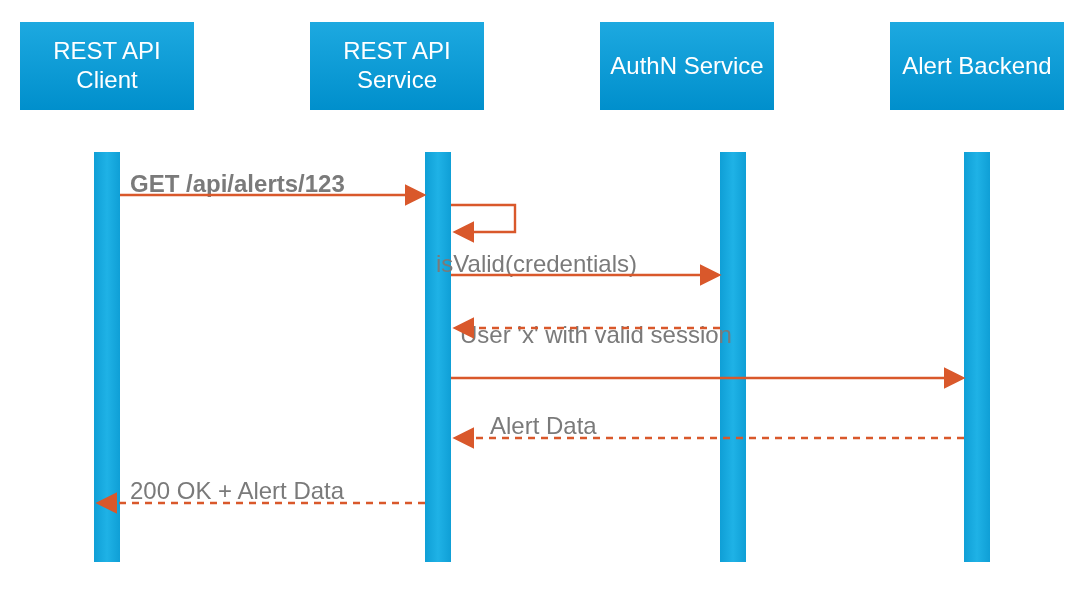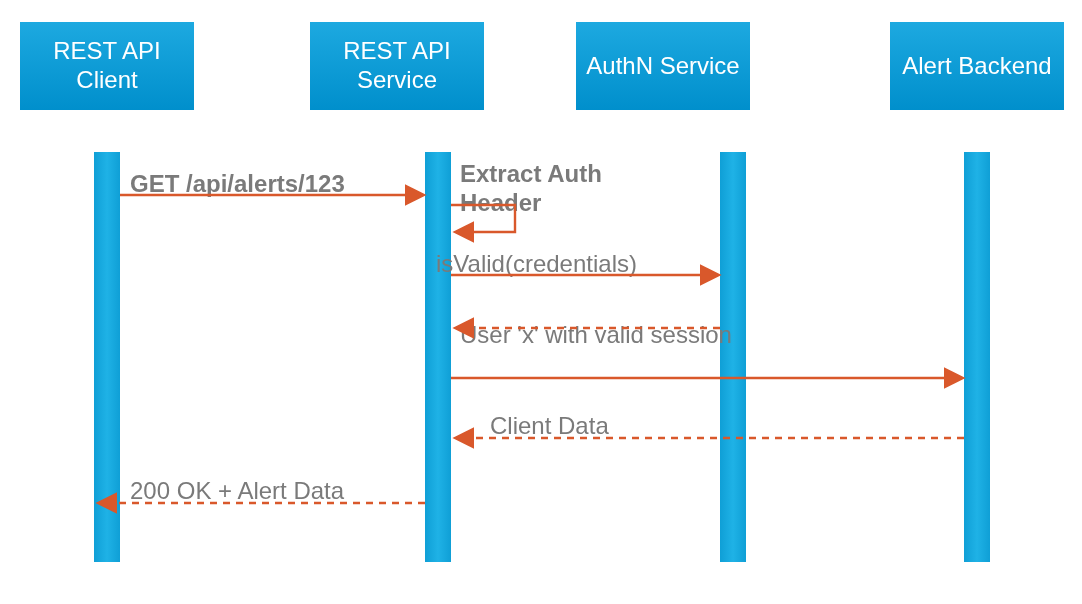--- a/index.html
+++ b/index.html
@@ -56,36 +56,34 @@
 </style>
 </head>
 <body>
 
 <div class="stage">
 
   <div class="actor-box" style="left:20px;">REST API
 Client</div>
   <div class="actor-box" style="left:310px;">REST API
 Service</div>
-  <div class="actor-box" style="left:576px;">AuthN
+  <div class="actor-box" style="left:600px;">AuthN
 Service</div>
   <div class="actor-box" style="left:890px;">Alert
 Backend</div>
 
   <div class="lifeline" style="left:94px;"></div>
   <div class="lifeline" style="left:425px;"></div>
   <div class="lifeline" style="left:720px;"></div>
   <div class="lifeline" style="left:964px;"></div>
 
   <div class="msg" style="left:130px; top:170px; font-weight:bold;">GET /api/alerts/123</div>
-  <div class="msg" style="left:460px; top:160px; font-weight:bold;">Extract Auth
-Header</div>
   <div class="msg" style="left:436px; top:250px;">isValid(credentials)</div>
   <div class="msg" style="left:460px; top:321px;">User 'x' with valid session</div>
-  <div class="msg" style="left:490px; top:412px;">Client Data</div>
+  <div class="msg" style="left:490px; top:412px;">Alert Data</div>
   <div class="msg" style="left:130px; top:477px;">200 OK + Alert Data</div>
 
   <svg class="arrows">
     <defs>
       <marker id="ah" viewBox="0 0 12 12" refX="10" refY="6" markerWidth="9" markerHeight="9" orient="auto-start-reverse">
         <path d="M 0 0 L 12 6 L 0 12 z" fill="#d9582b"></path>
       </marker>
     </defs>
 
     <line x1="120" y1="195" x2="423" y2="195" stroke="#d9582b" stroke-width="2.4" marker-end="url(#ah)"></line>

